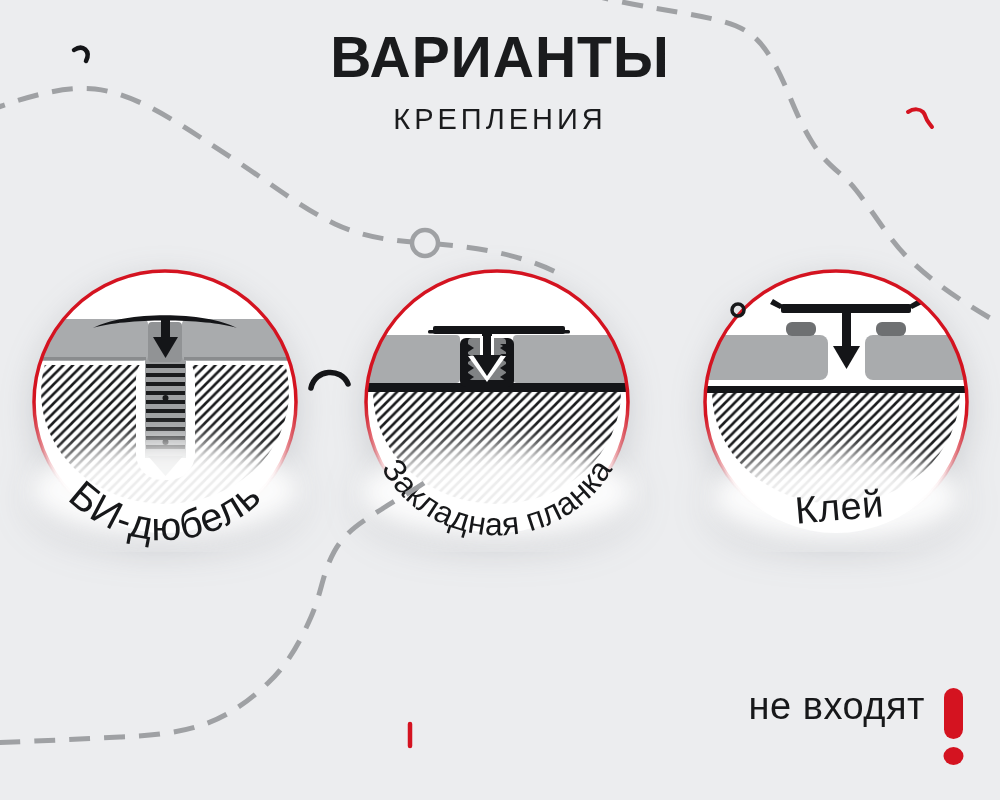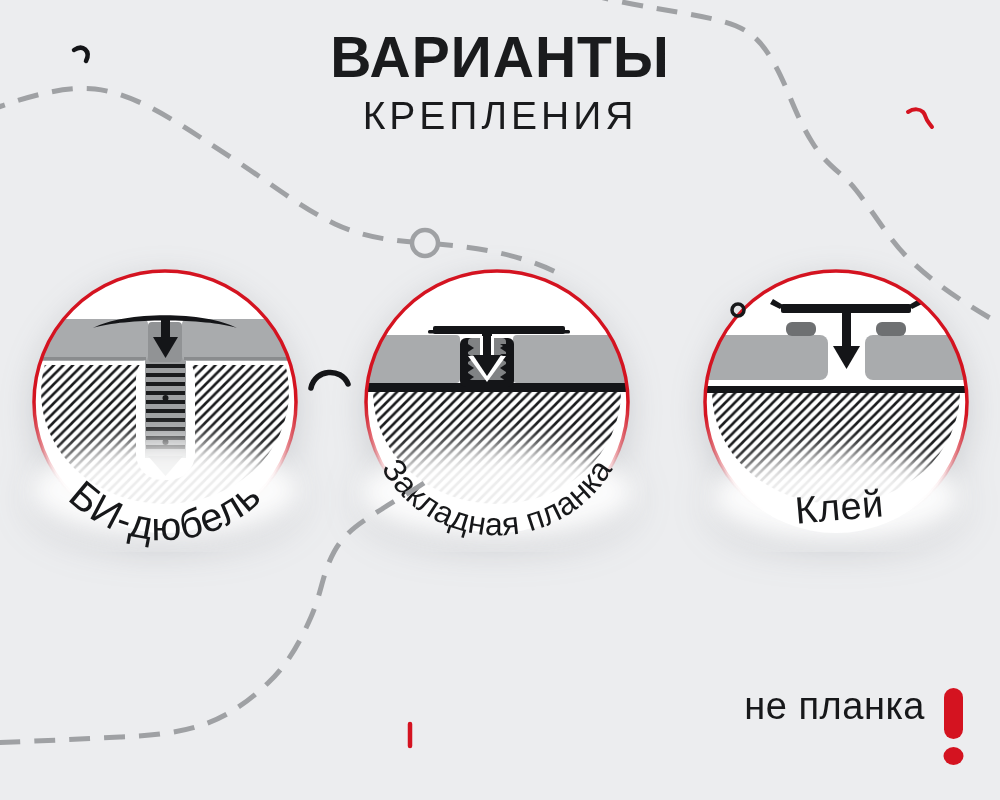--- a/index.html
+++ b/index.html
@@ -8,21 +8,21 @@
     position:relative;
     background:#ECEDEF;
     font-family:"Liberation Sans", sans-serif;
     color:#17181A;
   }
   .title-wrap { position:absolute; left:0; top:26px; width:1000px; text-align:center; }
   .title-main {
     font-size:57px; font-weight:800; letter-spacing:1px; color:#1A1B1D; line-height:1.12;
   }
   .title-sub {
-    font-size:39px; font-weight:400; letter-spacing:4px; color:#1A1B1D; line-height:1.1; margin-top:5px;
+    font-size:29px; font-weight:400; letter-spacing:4px; color:#1A1B1D; line-height:1.1; margin-top:14px;
   }
   .circle-card { position:absolute; width:300px; height:300px; top:252px; }
   .circle-card svg { filter:drop-shadow(0 9px 16px rgba(95,100,110,0.22)); }
   #card-1 { left:15px; }
   #card-2 { left:347px; }
   #card-3 { left:686px; }
   .note-wrap {
     position:absolute; top:686px; right:33px;
     display:flex; align-items:flex-start; gap:15px;
   }
@@ -226,21 +226,21 @@
     </g>
     <circle cx="150" cy="150" r="131" fill="none" stroke="url(#ring3)" stroke-width="3.5"></circle>
     <circle cx="52" cy="58" r="6" fill="none" stroke="#17181A" stroke-width="3.5"></circle>
     <ellipse cx="150" cy="245" rx="125" ry="46" fill="#ffffff" opacity="0.92" filter="url(#blur3)"></ellipse>
     <text x="154" y="268" font-size="38" letter-spacing="0.5" fill="#17181A" text-anchor="middle" transform="rotate(-5 154 262)">Клей</text>
   </svg>
 </div>
 
 <div class="note-wrap">
   <div class="note-text">
-    <div>не планка</div>
+    <div>не входят</div>
   </div>
   <svg width="27" height="84" viewBox="0 0 27 84">
     <rect x="4" y="2" width="19" height="51" rx="9.5" fill="#D41320"></rect>
     <ellipse cx="13.5" cy="70" rx="10" ry="9" fill="#D41320"></ellipse>
   </svg>
 </div>
 
 <svg class="decor" width="1000" height="800" viewBox="0 0 1000 800">
   <g fill="none" stroke="#9FA1A4" stroke-width="5" stroke-dasharray="21 14">
     <path d="M -15 112 C 30 95, 65 86, 95 89 C 140 94, 185 128, 235 160 C 270 183, 300 207, 335 224 C 365 238, 395 241, 424 243 C 468 246, 515 252, 558 273"></path>

